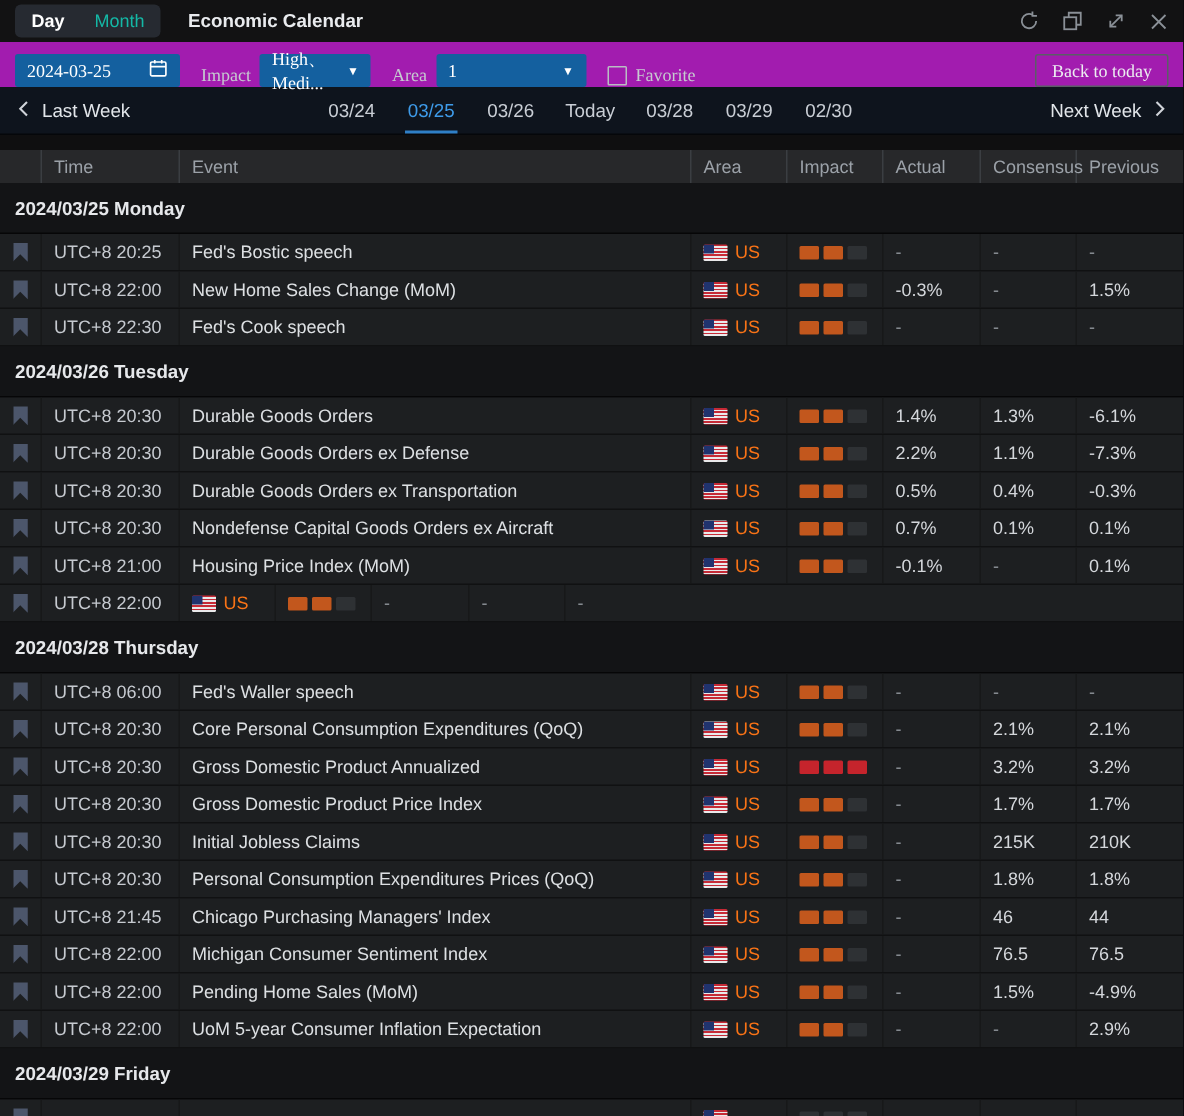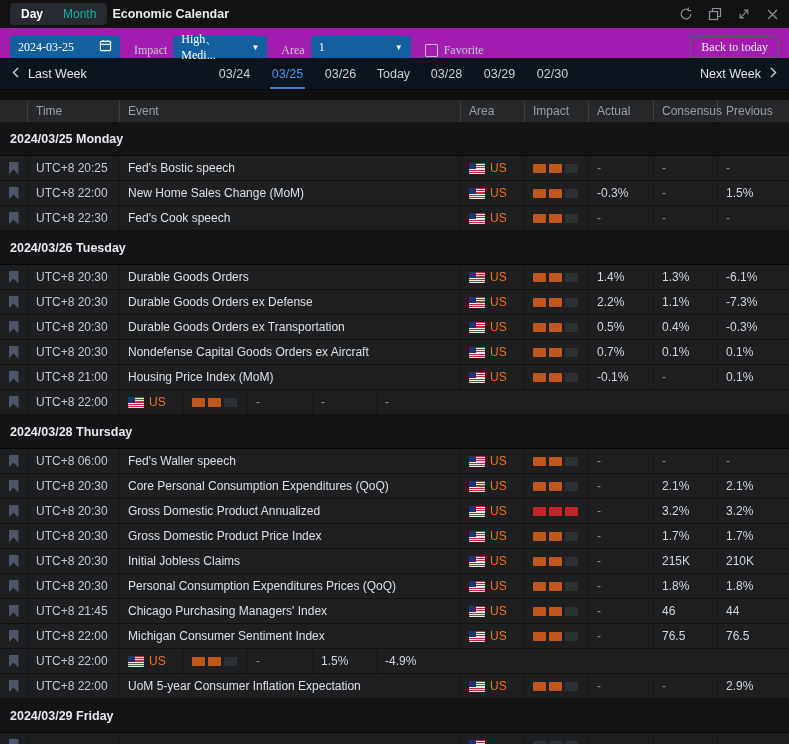--- a/index.html
+++ b/index.html
@@ -5,30 +5,30 @@
   * { margin:0; padding:0; box-sizing:border-box; }
   html,body { background:#0b0b0c; }
   body { font-family:"Liberation Sans", sans-serif; }
   .app { position:relative; width:789px; height:744px; background:#0f0f10; overflow:hidden; color:#dfe1e5; }
 
   
   .titlebar { height:28px; display:flex; align-items:center; padding:0 10px; background:#121213; }
   .tab-pill { display:flex; background:#262a31; border-radius:4px; padding:2px; gap:2px; }
   .tab { font-size:12px; padding:2px 9px; border-radius:3px; color:#14b8a6; cursor:default; }
   .tab.active { color:#ffffff; font-weight:bold;text-align:center; }
-  .window-title { font-size:12.5px; font-weight:bold; color:#e9ebee; margin-left:5px; }
+  .window-title { font-size:12.5px; font-weight:bold; color:#e9ebee; margin-left:18px; }
   .titlebar-icons { margin-left:auto; display:flex; gap:15px; align-items:center; }
   .titlebar-icons svg { display:block; }
 
   
   .filterbar { height:30px; display:flex; align-items:flex-end; padding:0 10px; background:#a21caf;font-family:Liberation Serif, serif; }
   .blue-field { height:22px; background:#14609f; border-radius:2px; display:flex; align-items:center;
                 justify-content:space-between; padding:0 8px; font-size:12px; color:#ffffff; }
   .date-input { width:110px; }
-  .dropdown.impact { width:94px; margin-left:6px; }
+  .dropdown.impact { width:74px; margin-left:6px; }
   .dropdown.area { width:100px; margin-left:6px; }
   .caret { font-size:8px; color:#ffffff; margin-left:6px; }
   .flabel { font-size:12px; color:#c6cad0; margin-left:14px; }
   .checkbox-row { display:flex; align-items:center; gap:6px; margin-left:14px; cursor:default; }
   .checkbox { width:13px; height:13px; border:1.5px solid #b9bdc3; border-radius:1px; background:transparent; }
   .back-btn { margin-left:auto; height:22px; border:1px solid #5a5f66; border-radius:2px; font-size:12px;
               color:#eceef1; display:flex; align-items:center; padding:0 10px; background:transparent; }
 
   
   .weeknav { height:32px; background:#0e141d; display:flex; align-items:stretch; padding:0 12px;
@@ -548,20 +548,21 @@
     </div>
     <div class="cell col-actual val dim">-</div>
     <div class="cell col-consensus val">76.5</div>
     <div class="cell col-previous val">76.5</div>
   </div>
       <div class="row">
     <div class="cell col-bookmark">
       <span class="bookmark"></span>
     </div>
     <div class="cell col-time">UTC+8 22:00</div>
+    <div class="cell col-event">Pending Home Sales (MoM)</div>
     <div class="cell col-area">
       <span class="flag-us"></span>
       <span class="area-label">US</span>
     </div>
     <div class="cell col-impact">
       <span class="impact-bars">
         <span class="impact-bar" style="background: rgb(194, 87, 29);"></span>
             <span class="impact-bar" style="background: rgb(194, 87, 29);"></span>
             <span class="impact-bar"></span>
       </span>

